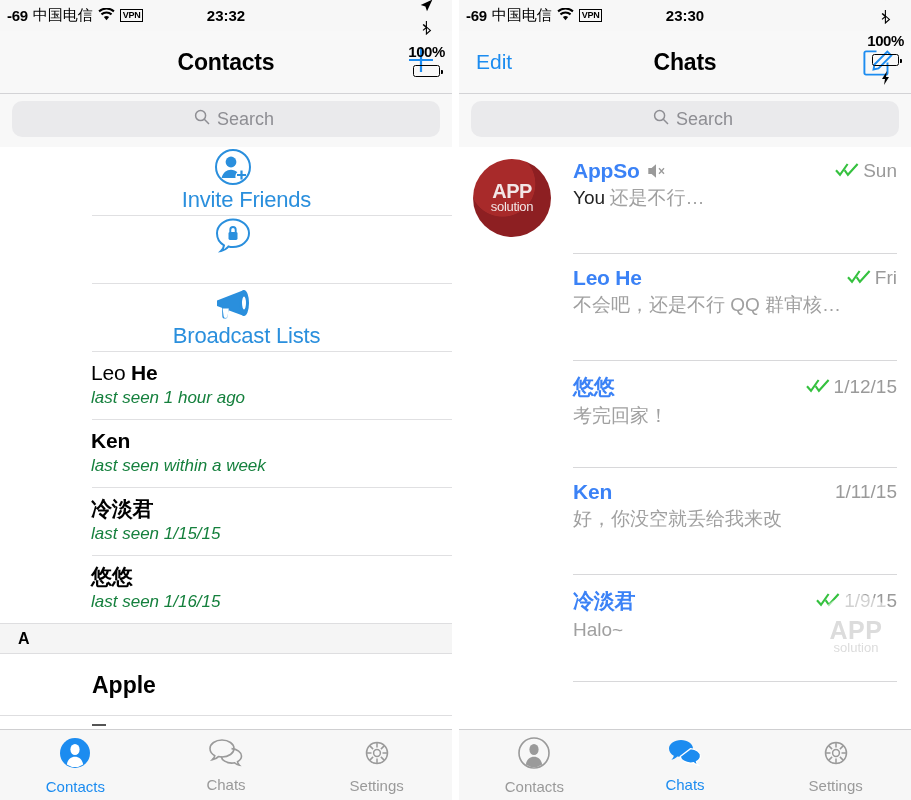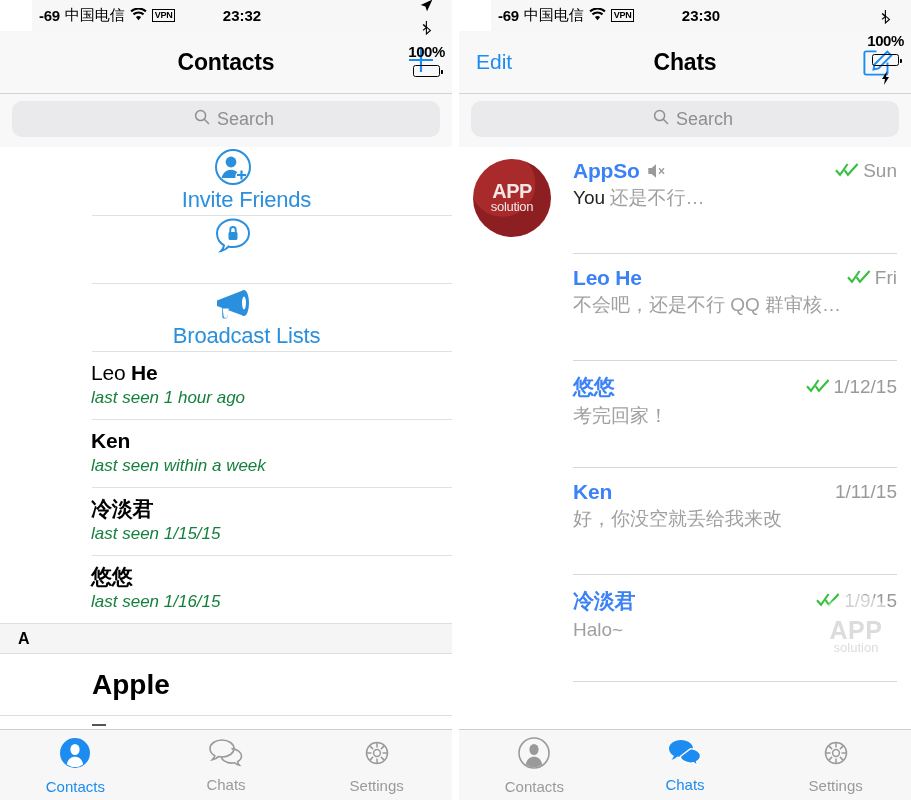--- a/index.html
+++ b/index.html
@@ -15,21 +15,20 @@
   .gutter { width: 7px; height: 800px; background: #ffffff; }
   .phone.right { width: 452px; }
 
   
   .statusbar {
     height: 31px; background: #f7f7f7;
     display: flex; align-items: center;
     font-size: 15px; font-weight: bold; color: #000;
     padding: 0 7px;
     position: relative;
-    margin-left: 32px;
   }
   .sb-left { display: flex; align-items: center; gap: 5px; }
   .sb-sig { font-size: 15px; font-weight: bold; letter-spacing: -0.3px; }
   .sb-carrier { font-size: 15px; font-weight: normal; }
   .sb-vpn {
     font-size: 9px; font-weight: bold; border: 1.4px solid #000;
     padding: 0px 2px; line-height: 11px; letter-spacing: -0.3px;
   }
   .sb-center {
     position: absolute; left: 0; right: 0; text-align: center;
@@ -109,21 +108,21 @@
   .section-head {
     height: 31px; background: #f5f5f5;
     border-top: 1px solid #dedee0; border-bottom: 1px solid #dedee0;
     display: flex; align-items: center; padding-left: 18px;
     font-size: 16px; font-weight: bold; color: #000;
   }
   .plain-row { height: 62px; display: flex; align-items: center; padding-left: 92px; position: relative; }
   .plain-row::after {
     content: ""; position: absolute; left: 0; right: 0; bottom: 0; height: 1px; background: #dedee0;
   }
-  .plain-name { font-size: 28px; font-weight: bold; color: #000; }
+  .plain-name { font-size: 23px; font-weight: bold; color: #000; }
   .stub-row { height: 20px; position: relative; }
   .stub-row::after {
     content: ""; position: absolute; left: 92px; width: 14px; top: 8px; height: 2px; background: #555;
   }
 
   
   .chat-row {
     display: flex; padding: 12px 14px 12px 14px; position: relative; min-height: 107px;
   }
   .chat-row::after {

